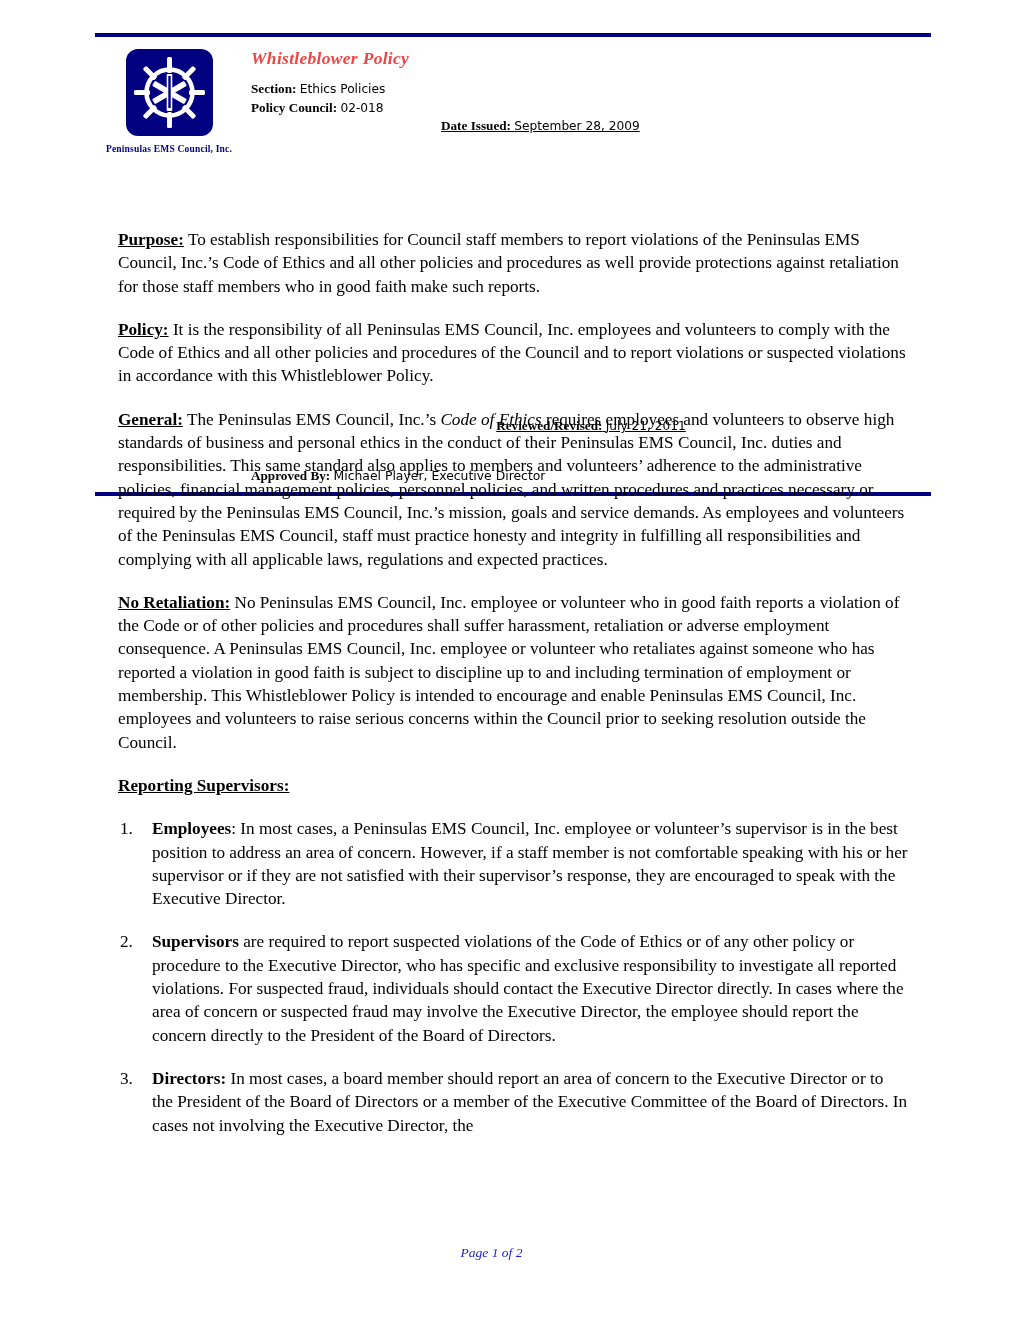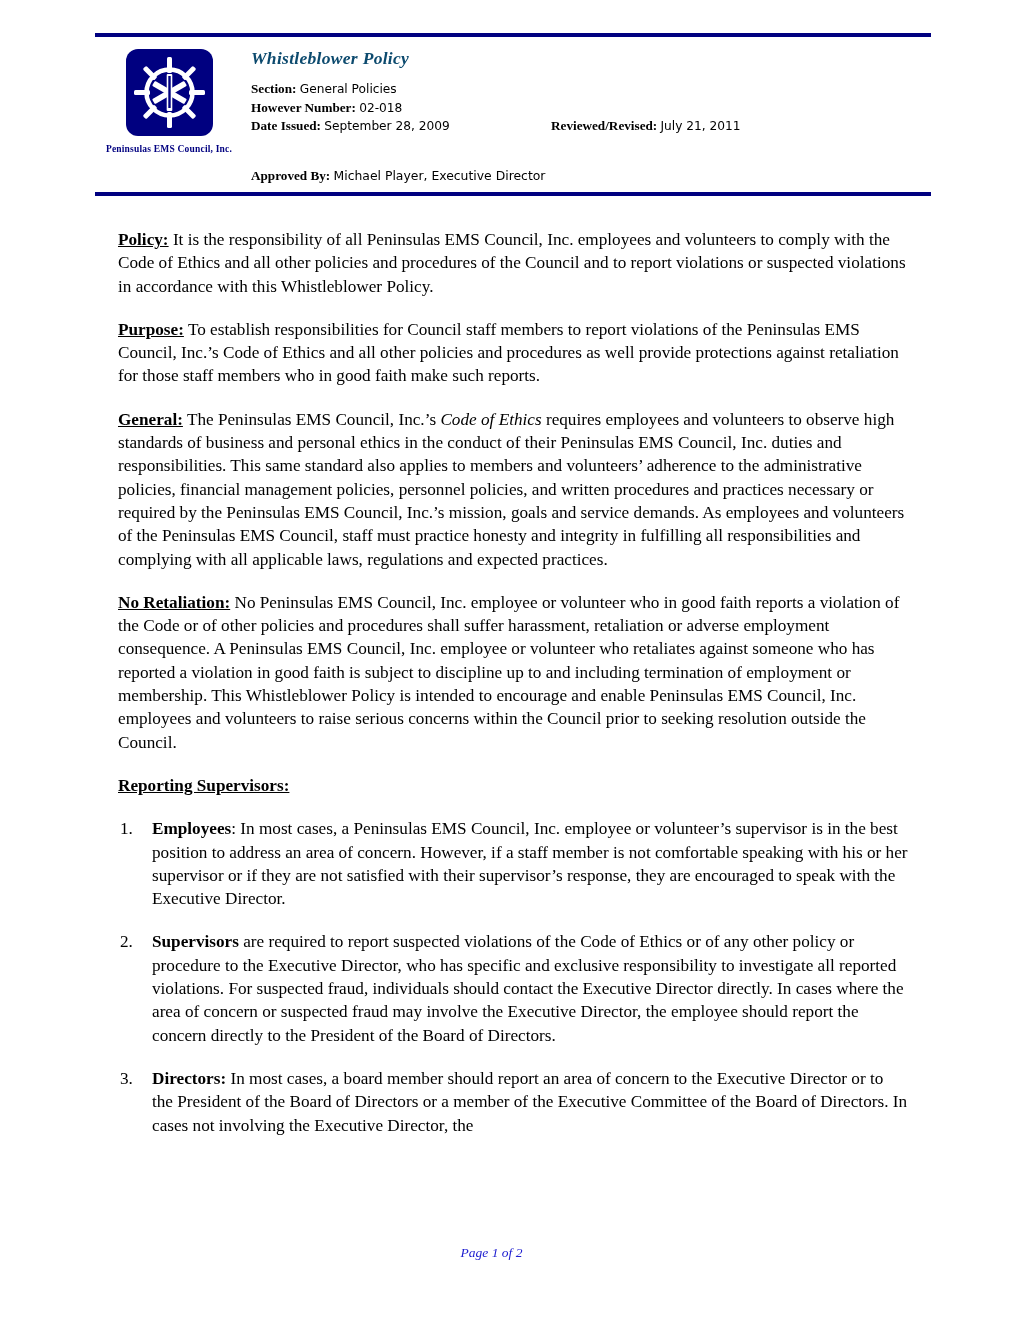--- a/index.html
+++ b/index.html
@@ -79,36 +79,37 @@
   .header-text {
     flex: 1 1 auto;
     padding-left: 8px;
     padding-top: 2px;
   }
   .doc-title {
     font-family: "Liberation Serif", "DejaVu Serif", serif;
     font-size: 17.5px;
     font-weight: bold;
     font-style: italic;
-    color: #0c4a6e;
+    color: #ef4444;
     letter-spacing: 0.3px;
     margin: 0 0 11px 0;
   }
   .meta-line {
     font-size: 13.2px;
     line-height: 18.6px;
     color: #000000;
     white-space: nowrap;
   }
   .meta-line b { font-weight: bold; }
   .meta-line .val { font-family: "DejaVu Sans", "Liberation Sans", sans-serif; font-size: 12.2px; }
   .meta-row {
     display: flex;
-    flex-direction: row;
-    align-items: flex-end;
+    flex-direction: column;
+    align-items: center;
+    text-decoration: underline;
   }
   .meta-row .left { width: 300px; flex: 0 0 300px; }
   .meta-row .right { flex: 1 1 auto; }
   .approved-line {
     margin-top: 32px;
     font-size: 13.2px;
     white-space: nowrap;
   }
   .approved-line .val { font-family: "DejaVu Sans", "Liberation Sans", sans-serif; font-size: 12.4px; }
 
@@ -217,25 +218,25 @@
         </div>
         <div class="logo-caption">Peninsulas EMS Council, Inc.</div>
       </div>
 
       <div class="header-text">
 
         <div class="doc-title">Whistleblower Policy</div>
 
         <div class="meta-line">
           <b>Section:</b>
-          <span class="val">General Policies</span>
+          <span class="val">Ethics Policies</span>
         </div>
 
         <div class="meta-line">
-          <b>However Number:</b>
+          <b>Policy Council:</b>
           <span class="val">02-018</span>
         </div>
 
         <div class="meta-line meta-row">
           <span class="left">
             <b>Date Issued:</b>
             <span class="val">September 28, 2009</span>
           </span>
           <span class="right">
             <b>Reviewed/Revised:</b>
@@ -250,25 +251,25 @@
 
       </div>
     </div>
 
     <div class="rule-bottom"></div>
   </div>
 
   <div class="body-block">
 
     <p class="para">
+      <span class="lead">Purpose:</span><span>  To establish responsibilities for Council staff members to report violations of the Peninsulas EMS Council, Inc.’s Code of Ethics and all other policies and procedures as well provide protections against retaliation for those staff members who in good faith make such reports.</span>
+    </p>
+
+    <p class="para">
       <span class="lead">Policy:</span><span> It is the responsibility of all Peninsulas EMS Council, Inc. employees and volunteers to comply with the Code of Ethics and all other policies and procedures of the Council and to report violations or suspected violations in accordance with this Whistleblower Policy.</span>
-    </p>
-
-    <p class="para">
-      <span class="lead">Purpose:</span><span>  To establish responsibilities for Council staff members to report violations of the Peninsulas EMS Council, Inc.’s Code of Ethics and all other policies and procedures as well provide protections against retaliation for those staff members who in good faith make such reports.</span>
     </p>
 
     <p class="para">
       <span class="lead">General:</span><span>  The Peninsulas EMS Council, Inc.’s </span><span class="ital">Code of Ethics</span><span> requires employees and volunteers to observe high standards of business and personal ethics in the conduct of their Peninsulas EMS Council, Inc. duties and responsibilities. This same standard also applies to members and volunteers’ adherence to the administrative policies, financial management policies, personnel policies, and written procedures and practices necessary or required by the Peninsulas EMS Council, Inc.’s mission, goals and service demands. As employees and volunteers of the Peninsulas EMS Council, staff must practice honesty and integrity in fulfilling all responsibilities and complying with all applicable laws, regulations and expected practices.</span>
     </p>
 
     <p class="para">
       <span class="lead">No Retaliation:</span><span>  No Peninsulas EMS Council, Inc. employee or volunteer who in good faith reports a violation of the Code or of other policies and procedures shall suffer harassment, retaliation or adverse employment consequence. A Peninsulas EMS Council, Inc. employee or volunteer who retaliates against someone who has reported a violation in good faith is subject to discipline up to and including termination of employment or membership. This Whistleblower Policy is intended to encourage and enable Peninsulas EMS Council, Inc. employees and volunteers to raise serious concerns within the Council prior to seeking resolution outside the Council.</span>
     </p>
 

